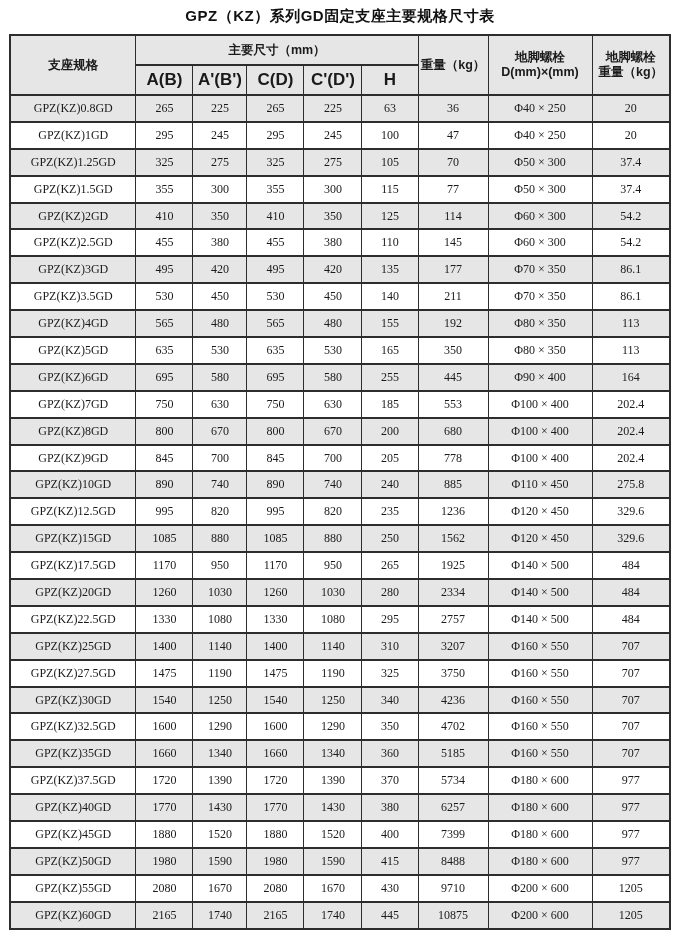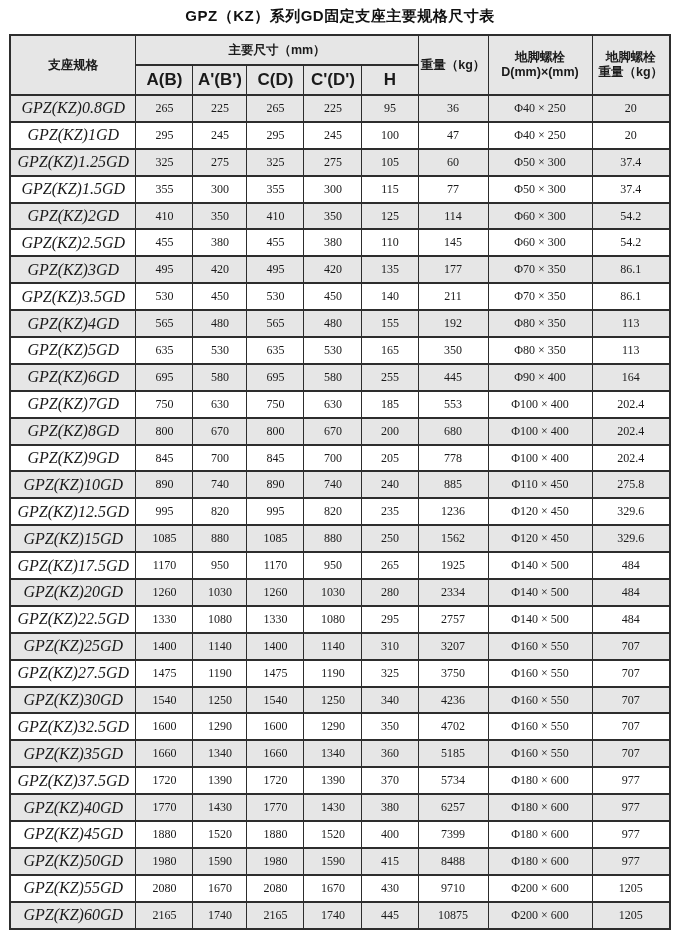--- a/index.html
+++ b/index.html
@@ -56,22 +56,21 @@
   }
   .spec-table tbody td {
     font-size: 12px;
     height: 24.9px;
     background: #ffffff;
   }
   .spec-table tbody tr.alt td {
     background: #e6e6e6;
   }
   .spec-table tbody td.spec-cell {
-    font-size: 16px;
-    font-style: italic;
+    font-size: 12px;
   }
 </style>
 </head>
 <body>
 
 <div class="page">
 
   <h1 class="page-title">GPZ（KZ）系列GD固定支座主要规格尺寸表</h1>
 
   <table class="spec-table">
@@ -108,21 +107,21 @@
         <th>H</th>
       </tr>
     </thead>
     <tbody>
         <tr class="alt">
           <td class="spec-cell">GPZ(KZ)0.8GD</td>
           <td>265</td>
           <td>225</td>
           <td>265</td>
           <td>225</td>
-          <td>95</td>
+          <td>63</td>
           <td>36</td>
           <td>Φ40 × 250</td>
           <td>20</td>
         </tr>
         <tr>
           <td class="spec-cell">GPZ(KZ)1GD</td>
           <td>295</td>
           <td>245</td>
           <td>295</td>
           <td>245</td>
@@ -131,21 +130,21 @@
           <td>Φ40 × 250</td>
           <td>20</td>
         </tr>
         <tr class="alt">
           <td class="spec-cell">GPZ(KZ)1.25GD</td>
           <td>325</td>
           <td>275</td>
           <td>325</td>
           <td>275</td>
           <td>105</td>
-          <td>60</td>
+          <td>70</td>
           <td>Φ50 × 300</td>
           <td>37.4</td>
         </tr>
         <tr>
           <td class="spec-cell">GPZ(KZ)1.5GD</td>
           <td>355</td>
           <td>300</td>
           <td>355</td>
           <td>300</td>
           <td>115</td>

